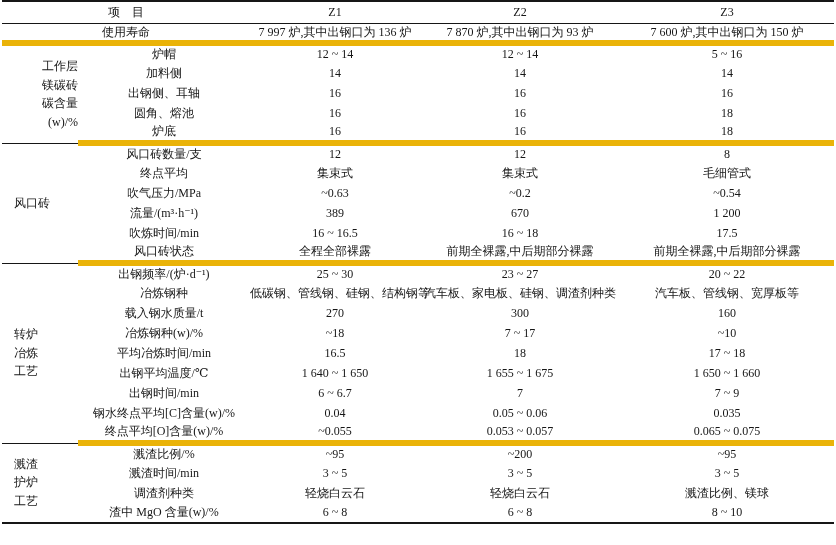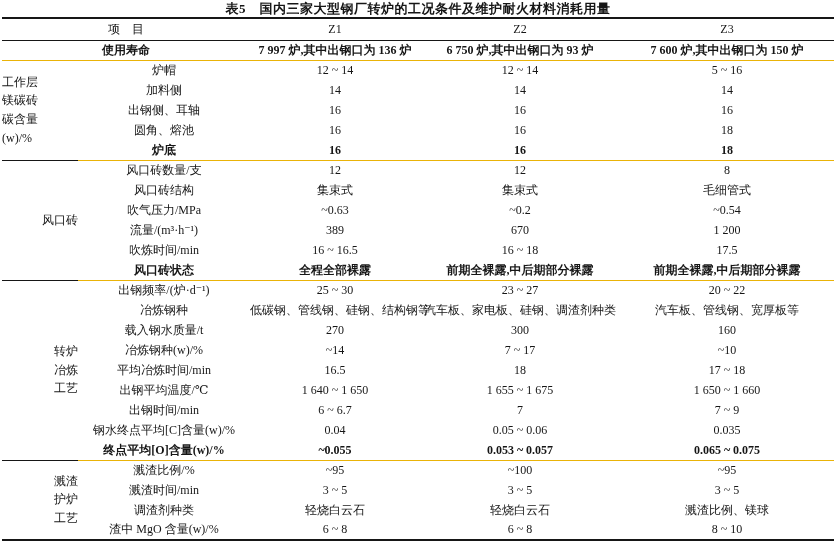--- a/index.html
+++ b/index.html
@@ -20,34 +20,33 @@
     font-size:12px;
   }
   td {
     text-align:center; vertical-align:middle;
     padding:0; line-height:1.2; white-space:nowrap;
     overflow:visible; font-weight:normal;
   }
   tr { height:20px; }
   tr.hdr { height:22px; }
   tr.hdr td { border-bottom:1px solid #161616; }
-  tr.sec-end td { border-bottom:1px solid #eab308;font-weight:bold; }
+  tr.sec-end td { border-bottom:6px solid #eab308; }
   td.group {
     white-space:pre-line; line-height:1.55;
     border-bottom:1px solid #161616;
-    text-align:right; padding-left:12px;
-  }
-  td.group.ctr { text-align:left; padding-left:0; }
+    text-align:left; padding-left:12px;
+  }
+  td.group.ctr { text-align:right; padding-left:0; }
 </style>
 </head>
 <body>
 
 <div class="page">
 
-  <div class="table-title">表5　国内三家大型钢厂转炉的工况条件及维护耐火材料消耗用量</div>
 
   <table class="main">
     <colgroup>
       <col style="width:76px">
         <col style="width:172px">
         <col style="width:170px">
         <col style="width:200px">
         <col style="width:214px">
     </colgroup>
     <tbody>
@@ -55,21 +54,21 @@
       <tr class="hdr">
         <td colspan="2">项　目</td>
         <td>Z1</td>
         <td>Z2</td>
         <td>Z3</td>
       </tr>
 
       <tr class="sec-end">
         <td colspan="2">使用寿命</td>
         <td>7 997 炉,其中出钢口为 136 炉</td>
-        <td>6 750 炉,其中出钢口为 93 炉</td>
+        <td>7 870 炉,其中出钢口为 93 炉</td>
         <td>7 600 炉,其中出钢口为 150 炉</td>
       </tr>
 
       <tr>
         <td class="group ctr" rowspan="5">工作层
 镁碳砖
 碳含量
 (w)/%</td>
         <td>炉帽</td>
         <td>12 ~ 14</td>
@@ -102,21 +101,21 @@
       </tr>
 
       <tr>
         <td class="group" rowspan="6">风口砖</td>
         <td>风口砖数量/支</td>
         <td>12</td>
         <td>12</td>
         <td>8</td>
       </tr>
       <tr>
-        <td>风口砖结构</td>
+        <td>终点平均</td>
         <td>集束式</td>
         <td>集束式</td>
         <td>毛细管式</td>
       </tr>
       <tr>
         <td>吹气压力/MPa</td>
         <td>~0.63</td>
         <td>~0.2</td>
         <td>~0.54</td>
       </tr>
@@ -155,21 +154,21 @@
         <td>汽车板、管线钢、宽厚板等</td>
       </tr>
       <tr>
         <td>载入钢水质量/t</td>
         <td>270</td>
         <td>300</td>
         <td>160</td>
       </tr>
       <tr>
         <td>冶炼钢种(w)/%</td>
-        <td>~14</td>
+        <td>~18</td>
         <td>7 ~ 17</td>
         <td>~10</td>
       </tr>
       <tr>
         <td>平均冶炼时间/min</td>
         <td>16.5</td>
         <td>18</td>
         <td>17 ~ 18</td>
       </tr>
       <tr>
@@ -196,21 +195,21 @@
         <td>0.053 ~ 0.057</td>
         <td>0.065 ~ 0.075</td>
       </tr>
 
       <tr>
         <td class="group" rowspan="4">溅渣
 护炉
 工艺</td>
         <td>溅渣比例/%</td>
         <td>~95</td>
-        <td>~100</td>
+        <td>~200</td>
         <td>~95</td>
       </tr>
       <tr>
         <td>溅渣时间/min</td>
         <td>3 ~ 5</td>
         <td>3 ~ 5</td>
         <td>3 ~ 5</td>
       </tr>
       <tr>
         <td>调渣剂种类</td>

